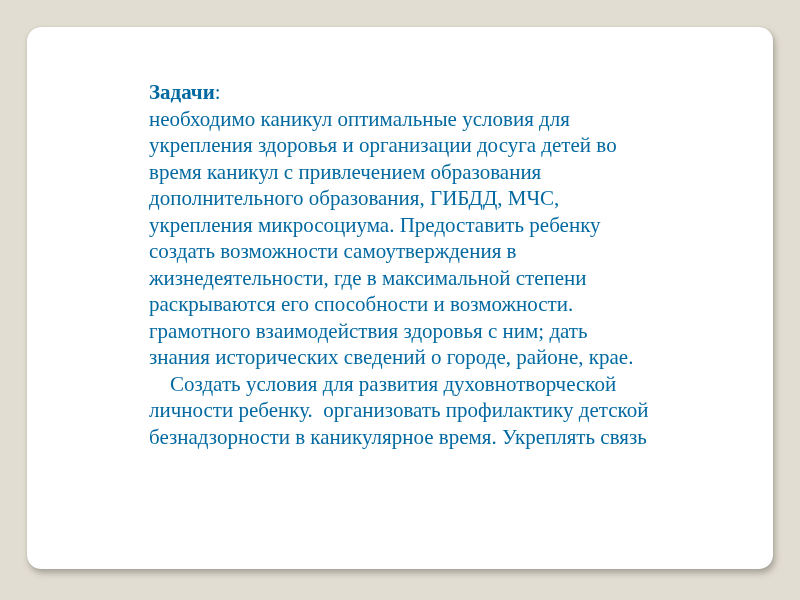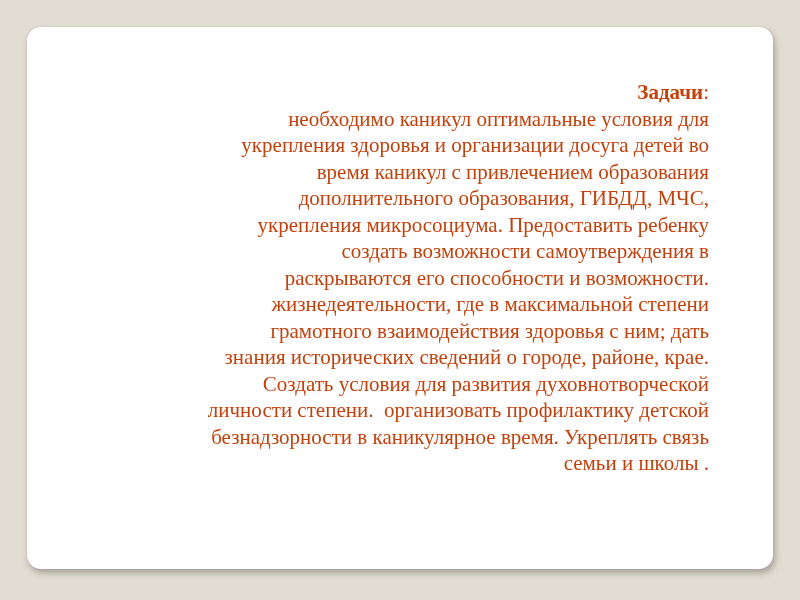--- a/index.html
+++ b/index.html
@@ -22,24 +22,23 @@
     height: 542px;
     background: #ffffff;
     border-radius: 14px;
     box-shadow: 2px 4px 6px rgba(110, 105, 95, 0.5), 0 0 1px rgba(140, 135, 125, 0.6);
   }
   .textblock {
     position: absolute;
     left: 122px;
     top: 52px;
     width: 560px;
-    color: #c2410c;
+    color: #0369a1;
     font-size: 21px;
     line-height: 26.5px;
-    text-align: right;
   }
   .line {
     white-space: pre;
   }
   .title-bold {
     font-weight: bold;
   }
 </style>
 </head>
 <body>
@@ -47,23 +46,22 @@
 <div class="slide">
   <div class="card">
     <div class="textblock">
       <div class="line"><span class="title-bold">Задачи</span><span>:</span></div>
       <div class="line">необходимо каникул оптимальные условия для</div>
       <div class="line">укрепления здоровья и организации досуга детей во</div>
       <div class="line">время каникул с привлечением образования</div>
       <div class="line">дополнительного образования, ГИБДД, МЧС,</div>
       <div class="line">укрепления микросоциума. Предоставить ребенку</div>
       <div class="line">создать возможности самоутверждения в</div>
+      <div class="line">жизнедеятельности, где в максимальной степени</div>
       <div class="line">раскрываются его способности и возможности.</div>
-      <div class="line">жизнедеятельности, где в максимальной степени</div>
       <div class="line">грамотного взаимодействия здоровья с ним; дать</div>
       <div class="line">знания исторических сведений о городе, районе, крае.</div>
       <div class="line">    Создать условия для развития духовнотворческой</div>
-      <div class="line">личности степени.  организовать профилактику детской</div>
+      <div class="line">личности ребенку.  организовать профилактику детской</div>
       <div class="line">безнадзорности в каникулярное время. Укреплять связь</div>
-      <div class="line">семьи и школы .</div>
     </div>
   </div>
 </div>
 
 </body></html>

